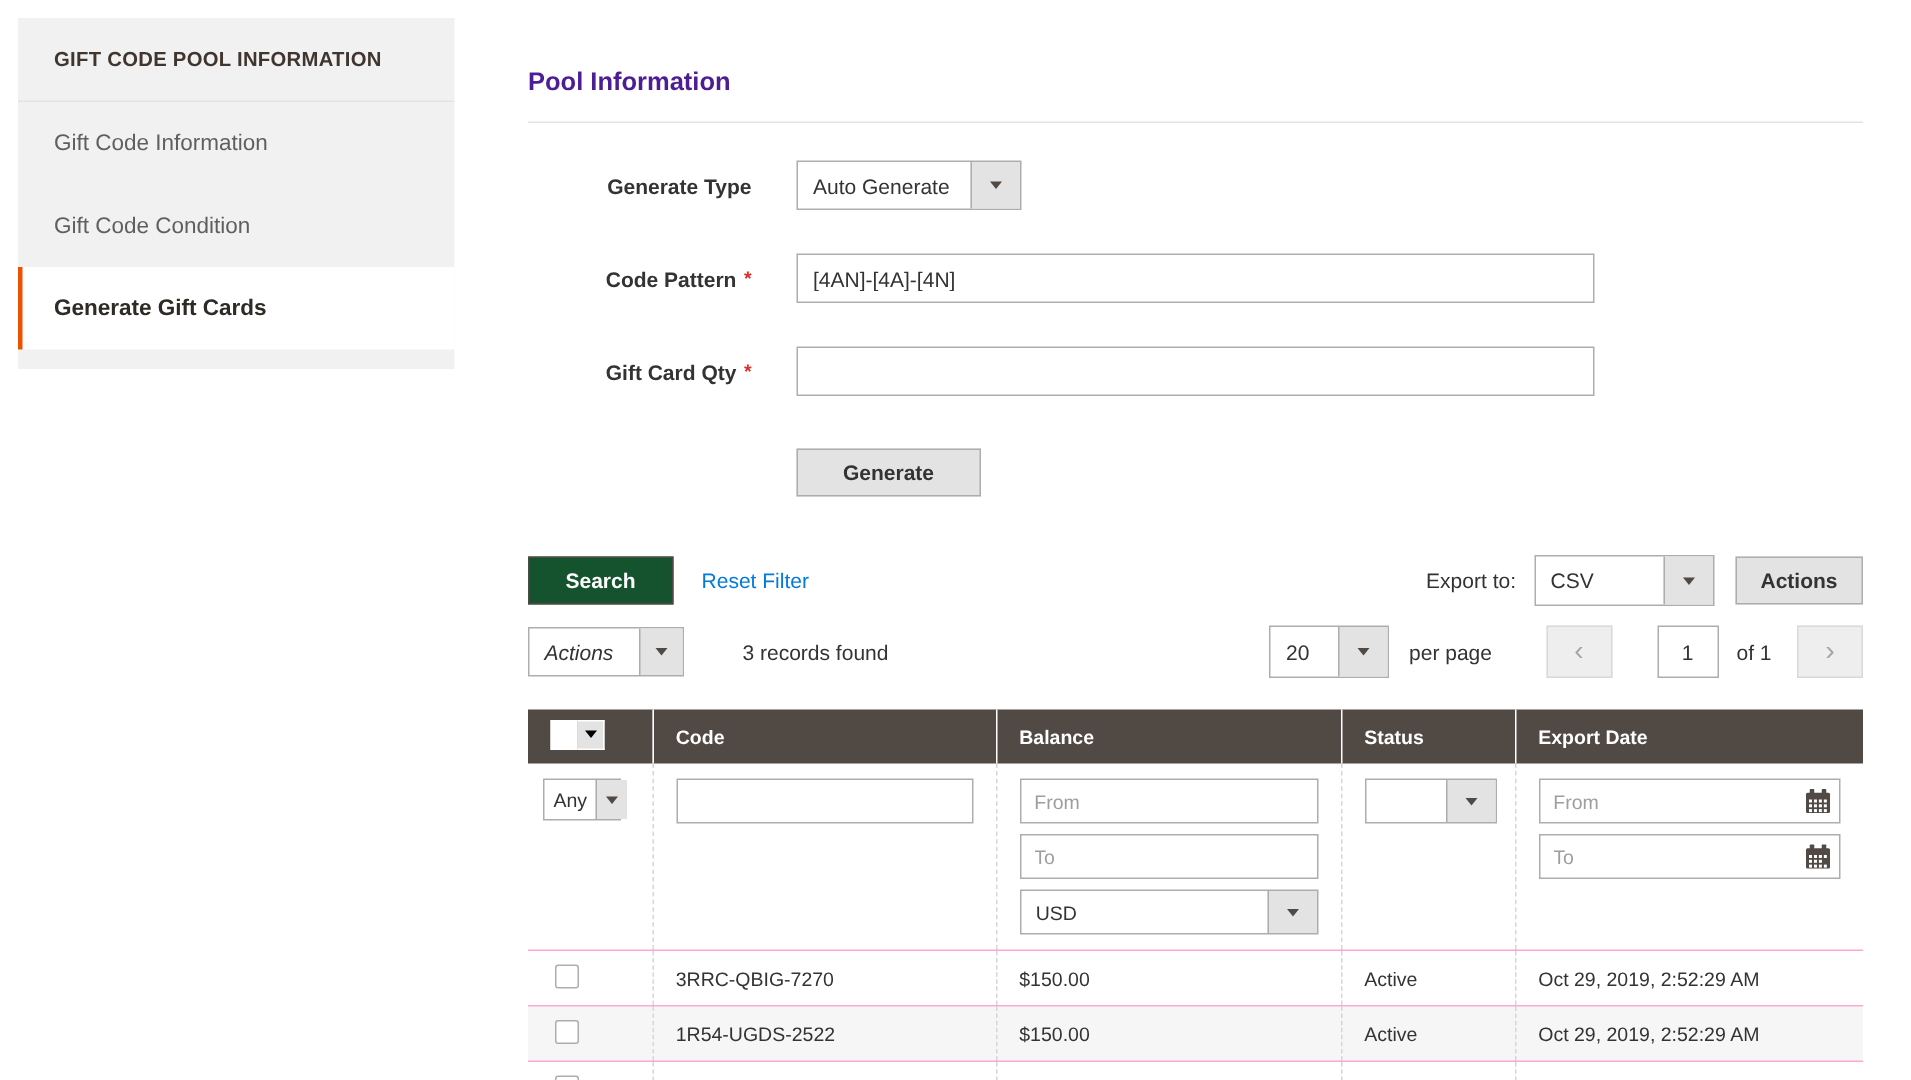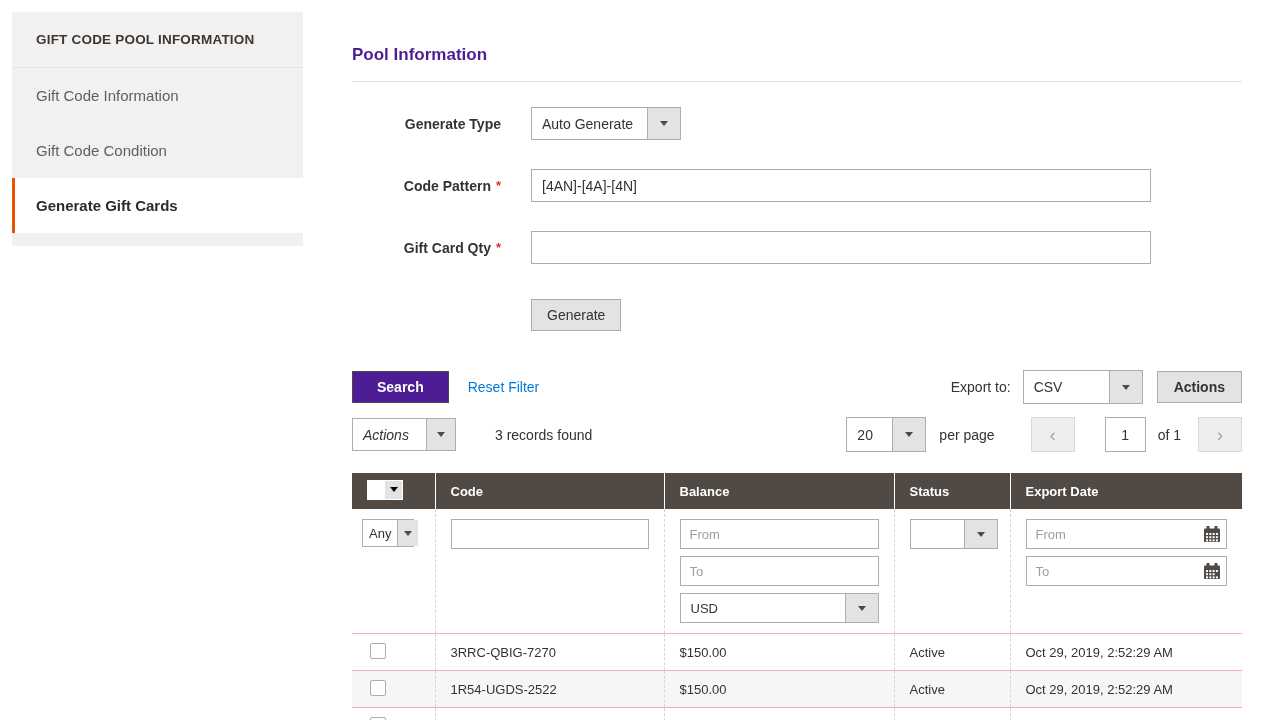--- a/index.html
+++ b/index.html
@@ -28,45 +28,45 @@
   .content { position:absolute; left:352px; top:45px; width:890px; }
   .page-title { font-size:17px; font-weight:bold; color:#4c1d95; padding-bottom:16px; border-bottom:1px solid #e3e3e3; }
   
   .form-area { margin-top:25px; }
   .form-row { display:flex; align-items:center; margin-bottom:29px; }
   .form-label { width:149px; text-align:right; font-weight:bold; font-size:14px; color:#333; flex:none; }
   .required-star { color:#e02b27; font-size:13px; margin-left:5px; vertical-align:top; }
   .form-control { margin-left:30px; }
   .txt-input {
     height:33px; border:1px solid #adadad; padding:0 10px; font-size:14px;
-    color:#333; font-family:inherit; width:620px; background:#fff;
+    color:#333; font-family:inherit; width:532px; background:#fff;
   }
   .sel {
     display:inline-flex; align-items:stretch; border:1px solid #adadad; background:#fff;
     height:33px; cursor:pointer; vertical-align:middle;
   }
   .sel-value { display:flex; align-items:center; padding:0 10px; font-size:14px; color:#333; flex:1; }
   .sel-arrow {
     width:33px; background:#e3e3e3; border-left:1px solid #adadad;
     display:flex; align-items:center; justify-content:center; flex:none;
   }
   .caret-down {
     width:0; height:0; border-left:4px solid transparent;
     border-right:4px solid transparent; border-top:5px solid #514943;
   }
   .btn {
     display:inline-block; background:#e3e3e3; border:1px solid #adadad; color:#333;
-    font-size:14px; padding:7px 15px; cursor:pointer; font-family:inherit;
+    font-size:14px; padding:7px 30px; cursor:pointer; font-family:inherit;font-weight:bold;
   }
   .btn-generate { margin-left:179px; }
   
   .toolbar1 { margin-top:39px; display:flex; align-items:center; justify-content:space-between; }
   .toolbar-left { display:flex; align-items:center; }
   .btn-search {
-    background:#4c1d95; border:1px solid #514943; color:#fff; font-weight:bold;
+    background:#14532d; border:1px solid #514943; color:#fff; font-weight:bold;
     font-size:14px; padding:7px 24px; cursor:pointer;
   }
   .reset-link { color:#007bdb; margin-left:19px; font-size:14px; cursor:pointer; text-decoration:none; }
   .export-group { display:flex; align-items:center; }
   .export-label { margin-right:12px; color:#333; }
   .sel-export { width:120px; height:34px; }
   .btn-export { margin-left:14px; font-weight:bold; padding:7px 16px; }
   .toolbar2 { margin-top:13px; display:flex; align-items:center; justify-content:space-between; }
   .sel-actions { width:104px; height:33px;font-style:italic; }
   .sel-actions .sel-arrow { width:29px; }

